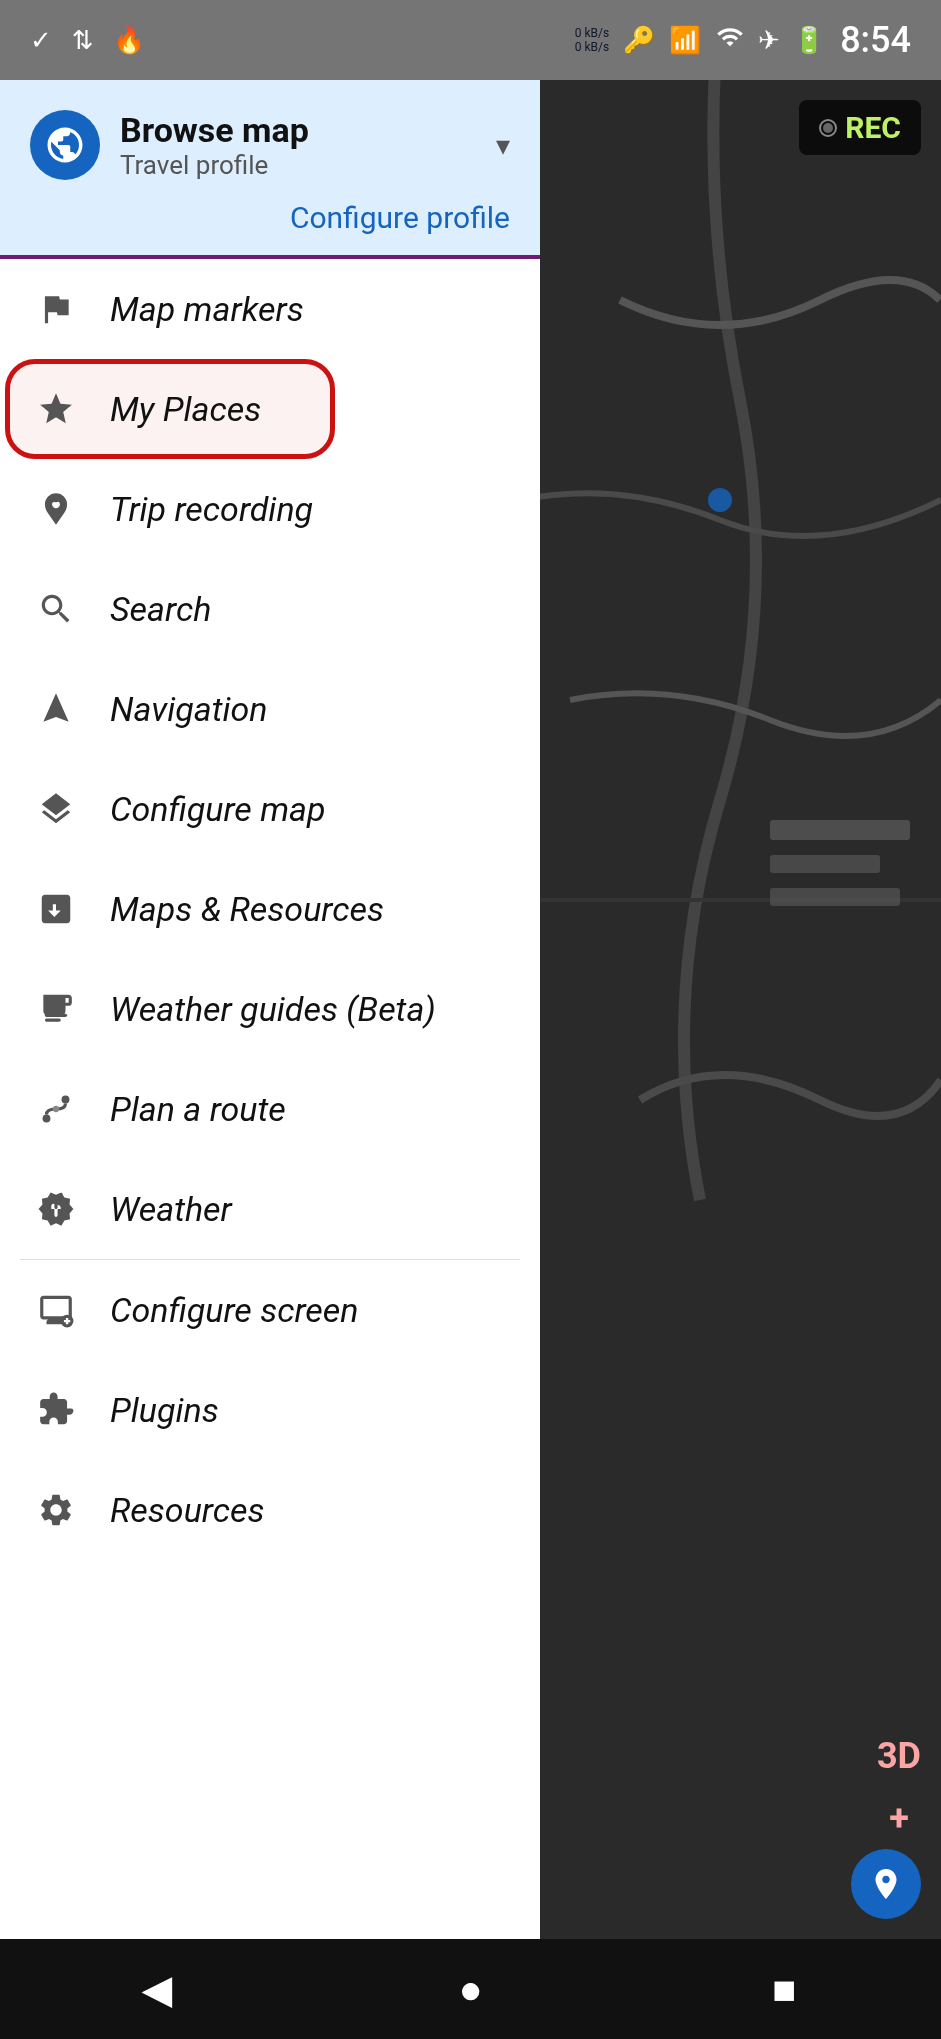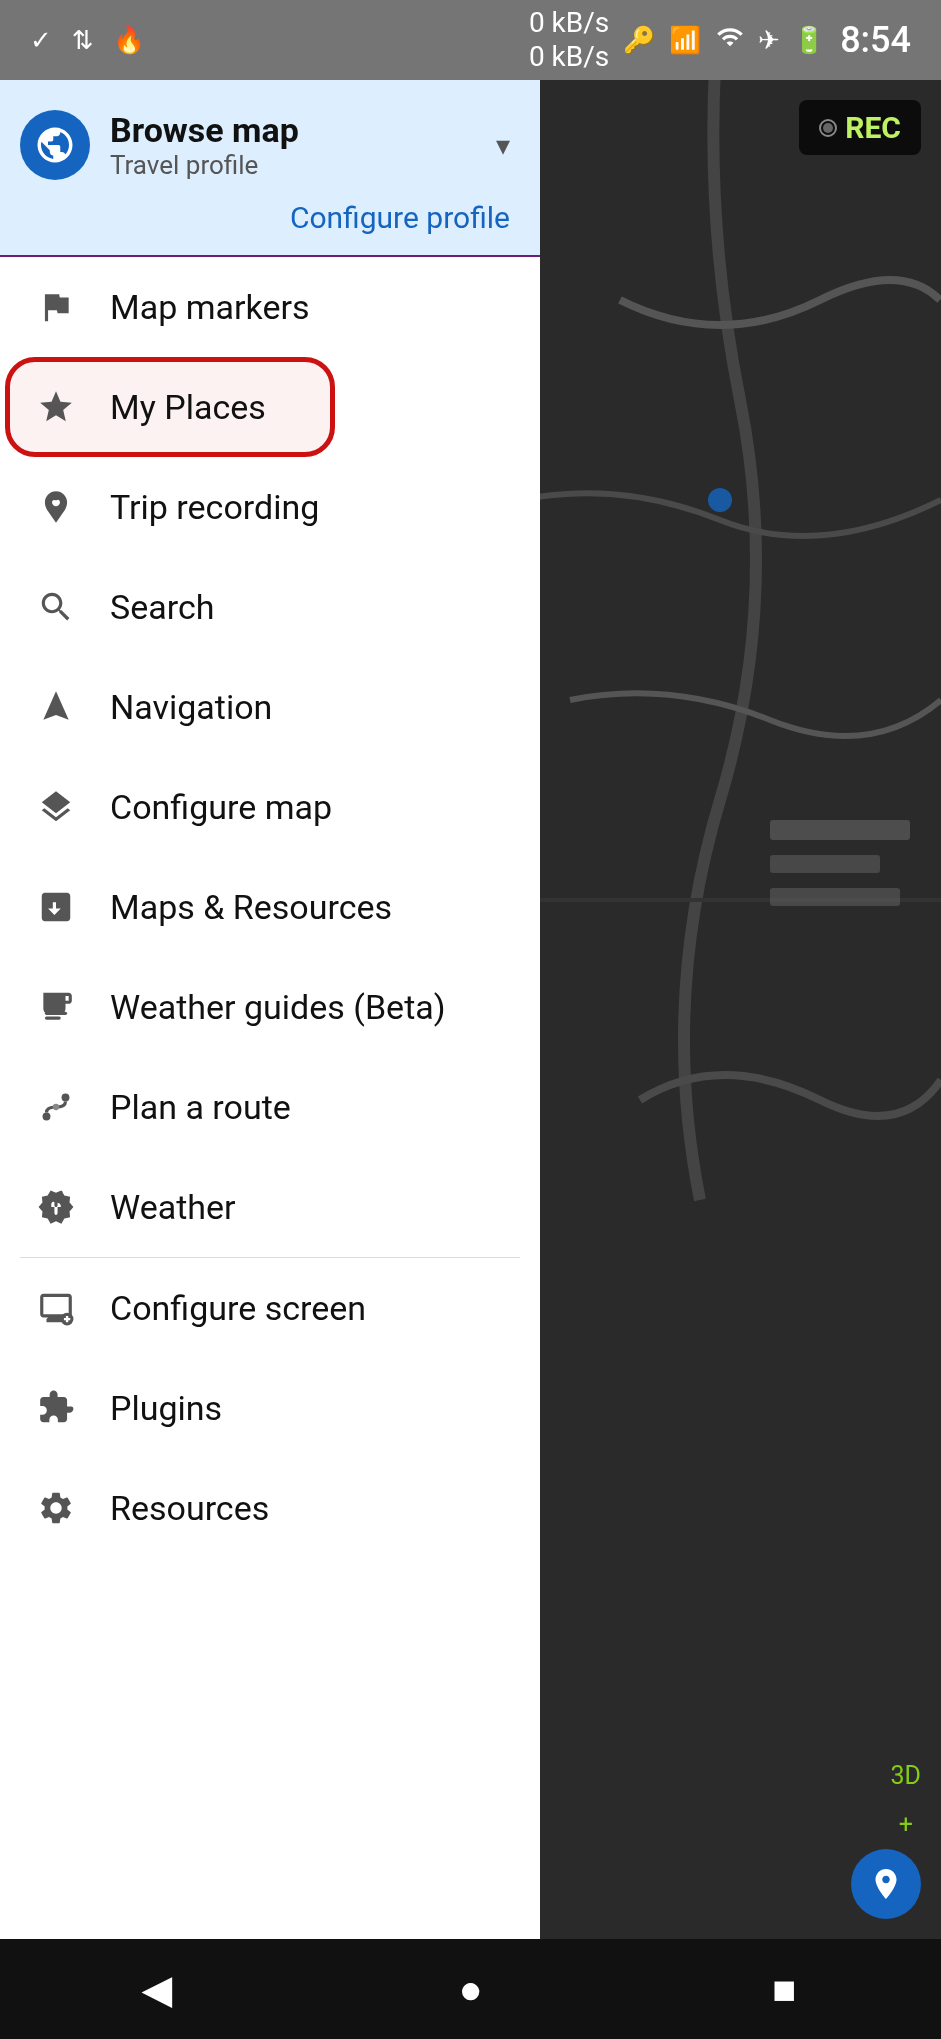--- a/index.html
+++ b/index.html
@@ -66,23 +66,23 @@
       position: absolute;
       bottom: 200px;
       right: 20px;
       display: flex;
       flex-direction: column;
       align-items: center;
       gap: 20px;
       z-index: 3;
     }
     .map-control-btn {
-      color: #84cc16;
-      font-size: 25px;
-      font-weight: 400;
+      color: #fca5a5;
+      font-size: 36px;
+      font-weight: 700;
     }
 
     
     .location-fab {
       position: absolute;
       bottom: 120px;
       right: 20px;
       width: 70px; height: 70px;
       background: #1565C0;
       border-radius: 50%;
@@ -116,22 +116,22 @@
     .status-time {
       color: #fff;
       font-size: 36px;
       font-weight: 500;
     }
     .status-icon {
       color: #fff;
       font-size: 26px;
     }
     .status-data {
-      color: #ffffff;
-      font-size: 28px;
+      color: #0f172a;
+      font-size: 12px;
       line-height: 1.2;
       text-align: center;
     }
 
     
     .drawer {
       position: absolute;
       top: 80px;
       left: 0;
       width: 540px;
@@ -139,22 +139,22 @@
       background: #fff;
       z-index: 5;
       display: flex;
       flex-direction: column;
       overflow: hidden;
     }
 
     
     .drawer-header {
       background: #DDEEFF;
-      padding: 30px 30px 20px 20px;
-      border-bottom: 2px solid #701a75;
+      padding: 30px 30px 20px 30px;
+      border-bottom: 4px solid #701a75;
       flex-shrink: 0;
     }
     .drawer-profile-row {
       display: flex;
       align-items: center;
       gap: 20px;
     }
     .profile-icon-circle {
       width: 70px; height: 70px;
       border-radius: 50%;
@@ -208,20 +208,21 @@
       display: flex;
       align-items: center;
       justify-content: center;
       flex-shrink: 0;
       color: #555;
       font-size: 36px;
     }
     .menu-label {
       font-size: 34px;
       color: #111;
+      font-style: italic;
     }
 
     
     .my-places-highlight {
       position: absolute;
       left: 5px;
       top: 50%;
       transform: translateY(-50%);
       width: 330px;
       height: 100px;

